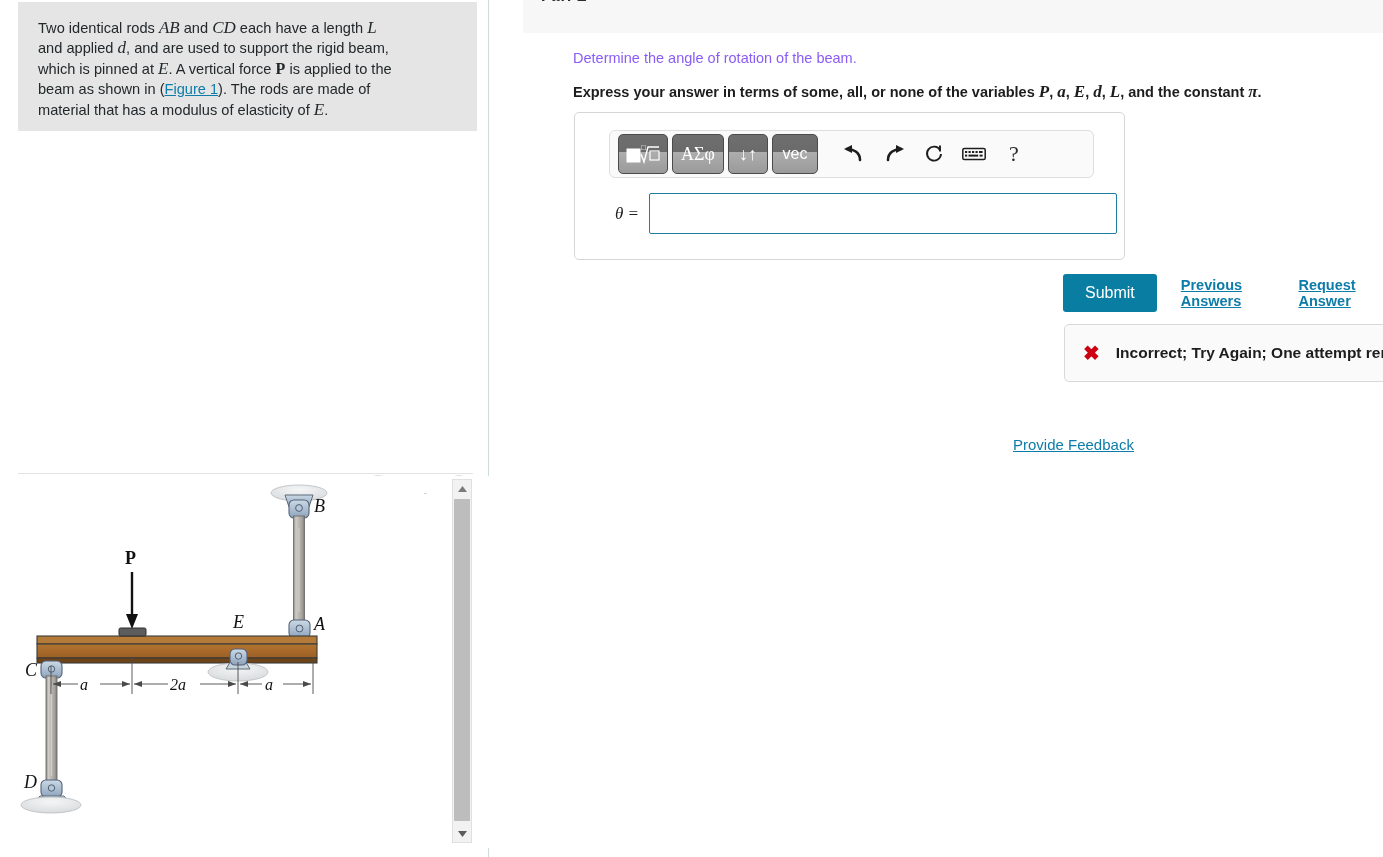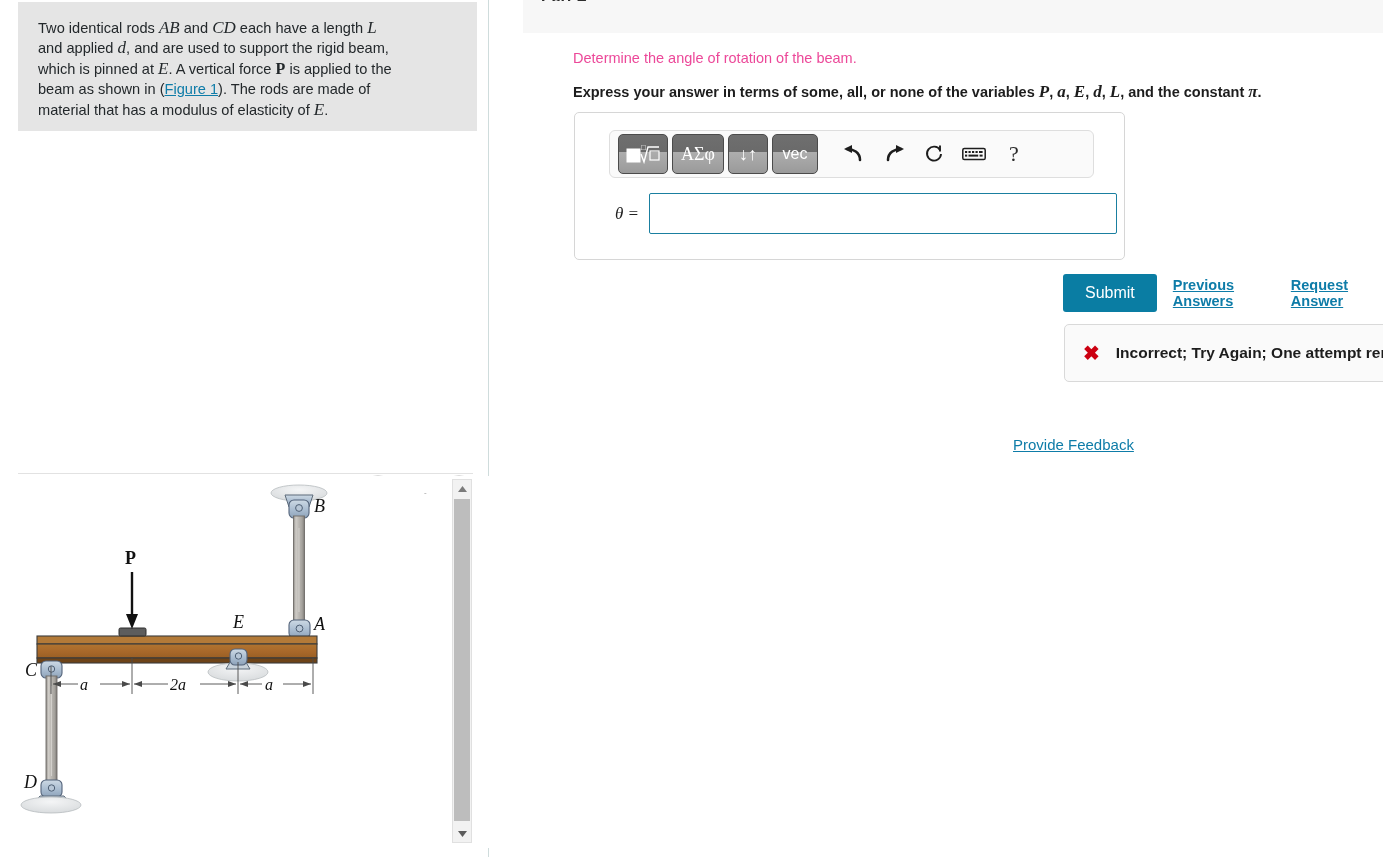--- a/index.html
+++ b/index.html
@@ -103,21 +103,21 @@
     width: 860px; height: 33px;
     background: #f7f7f7;
   }
   #part-title {
     position: absolute; left: 51px; top: -10px;
     font-size: 16px; font-weight: bold; color: #2c2c2c;
     overflow: hidden; height: 11px;
   }
   #question-text {
     position: absolute; left: 83px; top: 50px;
-    font-size: 14.5px; color: #ec4899;
+    font-size: 14.5px; color: #8b5cf6;
   }
   #express-text {
     position: absolute; left: 83px; top: 82px;
     font-size: 14.5px; font-weight: bold; color: #1d1d1d;
   }
 
   
   #answer-widget {
     position: absolute; left: 84px; top: 112px;
     width: 551px; height: 148px;
@@ -169,21 +169,21 @@
     border-radius: 2px;
     font-size: 15px;
     padding: 0 8px;
     outline: none;
     font-family: "Liberation Sans", sans-serif;
   }
 
   
   #submit-row {
     position: absolute; left: 573px; top: 274px;
-    display: flex; align-items: center; gap: 16px;
+    display: flex; align-items: center; gap: 24px;
   }
   #submit-button {
     background: #0a7da3;
     color: #fff;
     border: none;
     border-radius: 3px;
     font-size: 16px;
     padding: 10px 22px;
     cursor: pointer;
     font-family: "Liberation Sans", sans-serif;

